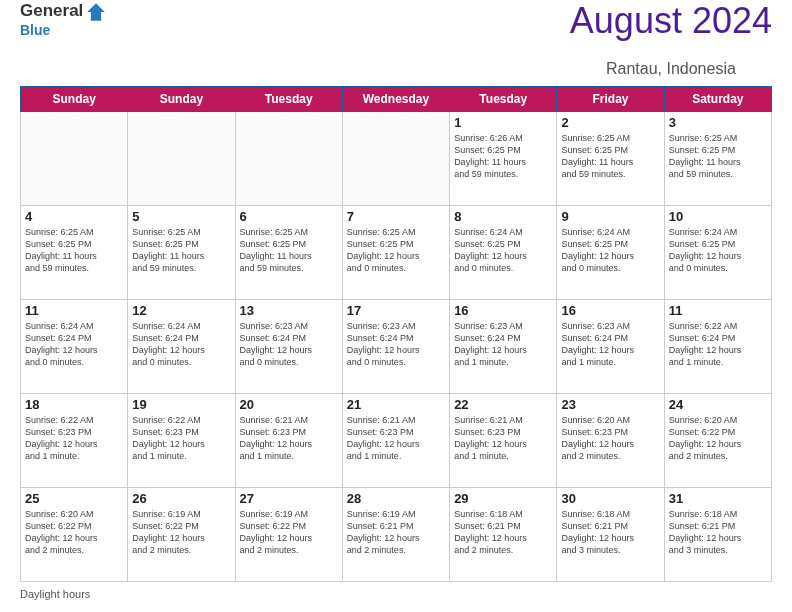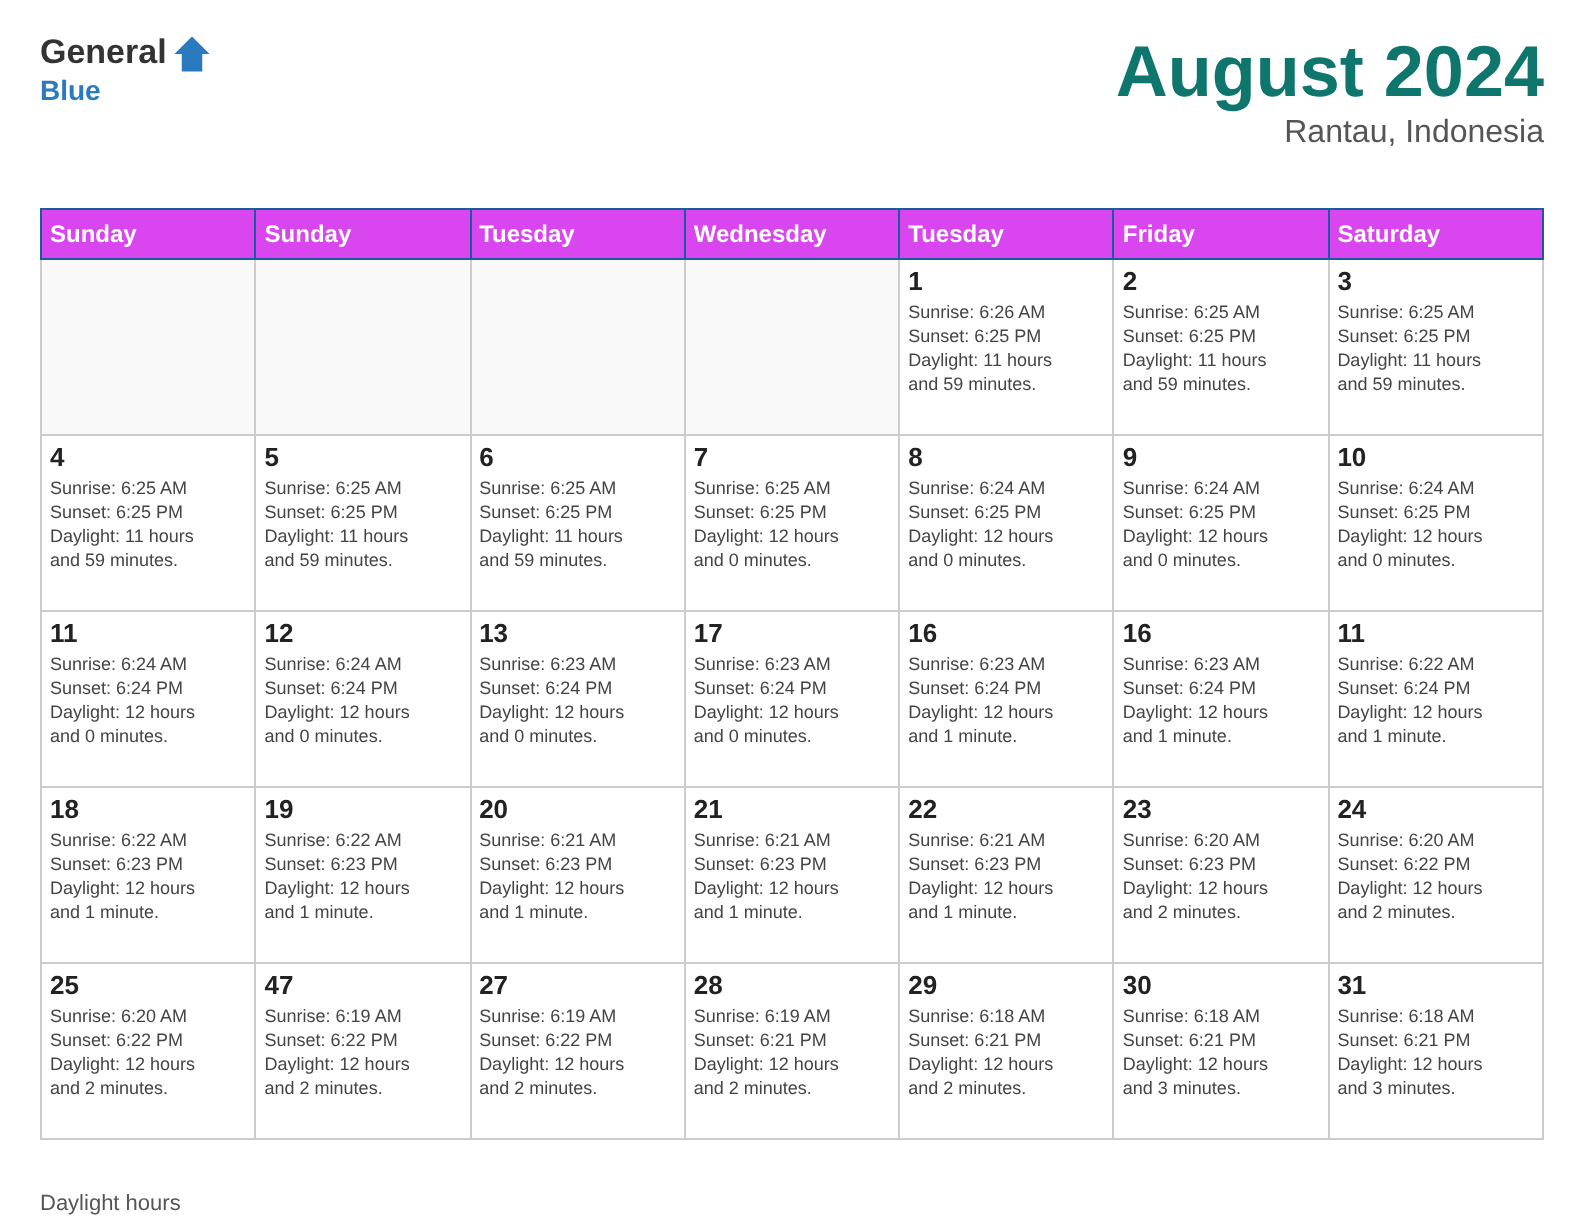--- a/index.html
+++ b/index.html
@@ -6,24 +6,23 @@
     body {
       font-family: Arial, sans-serif;
       background: #fff;
       width: 792px;
       height: 612px;
       overflow: hidden;
     }
     .page {
       width: 792px;
       height: 612px;
-      padding: 16px 20px 12px 20px;
+      padding: 1px 20px 12px 20px;
       display: flex;
       flex-direction: column;
-      gap: 20px;
     }
     .header {
       display: flex;
       justify-content: space-between;
       align-items: flex-start;
       margin-bottom: 8px;
     }
     .logo {
       display: flex;
       align-items: center;
@@ -32,43 +31,44 @@
     .logo-icon {
       width: 28px;
       height: 28px;
       margin-left: 2px;
     }
     .title-block {
       text-align: right;
     }
     .month-year {
       font-size: 36px;
-      font-weight: bold;
-      color: #0f766e;
+      font-weight: normal;
+      color: #4c1d95;
       line-height: 1.1;
     }
     .location {
       font-size: 16px;
       color: #555;
-      margin-top: 2px;
+      margin-top: 19px;
+      text-align: center;
     }
     .calendar {
       flex: 1;
       border: 1px solid #ccc;
       border-collapse: collapse;
       width: 100%;
       table-layout: fixed;
     }
     .calendar th {
-      background: #d946ef;
+      background: #be185d;
       color: #fff;
       font-size: 12px;
       font-weight: bold;
       padding: 5px 4px;
-      text-align: left;
+      text-align: center;
       border: 1px solid #1a5a9f;
     }
     .calendar td {
       border: 1px solid #ccc;
       vertical-align: top;
       padding: 3px 4px;
       font-size: 9.5px;
       color: #333;
       height: 88px;
       background: #fff;
@@ -316,21 +316,21 @@
         </tr>
         <tr>
           <td>
             <span class="day-number">25</span>
             <div class="day-info" style="white-space: pre-line;">Sunrise: 6:20 AM
 Sunset: 6:22 PM
 Daylight: 12 hours
 and 2 minutes.</div>
           </td>
           <td>
-            <span class="day-number">47</span>
+            <span class="day-number">26</span>
             <div class="day-info" style="white-space: pre-line;">Sunrise: 6:19 AM
 Sunset: 6:22 PM
 Daylight: 12 hours
 and 2 minutes.</div>
           </td>
           <td>
             <span class="day-number">27</span>
             <div class="day-info" style="white-space: pre-line;">Sunrise: 6:19 AM
 Sunset: 6:22 PM
 Daylight: 12 hours

